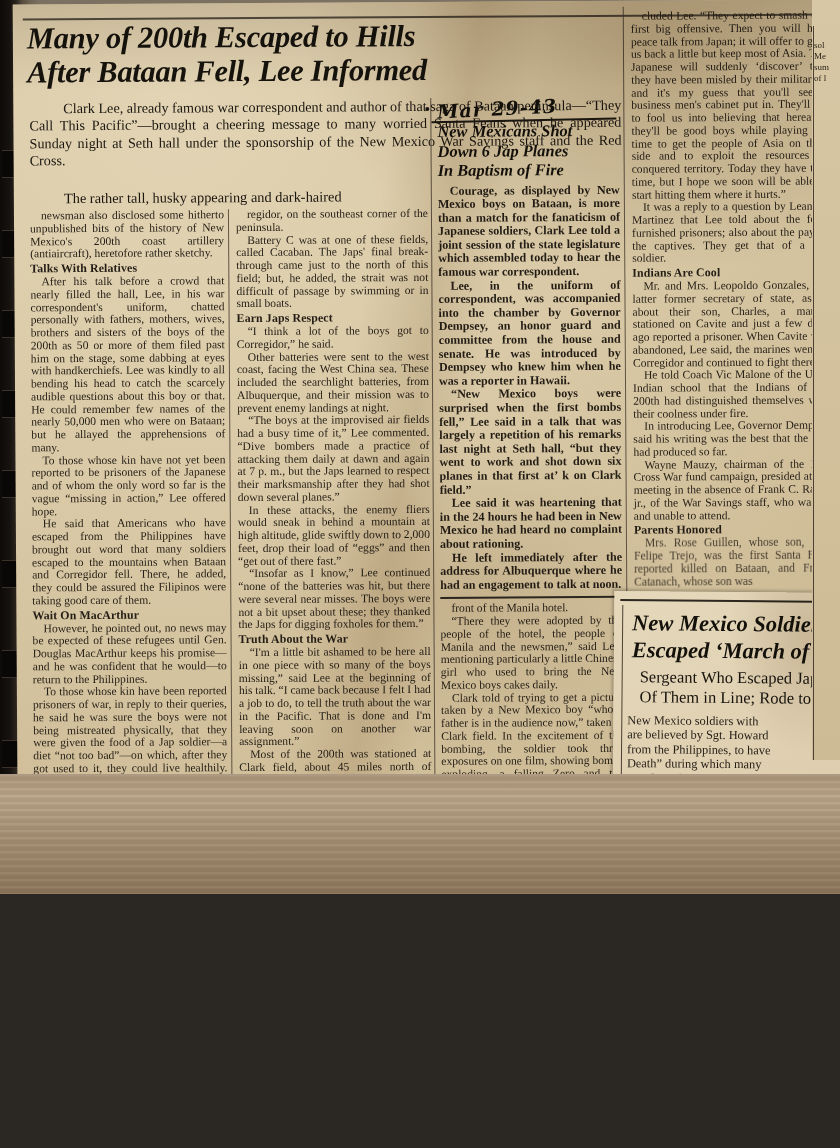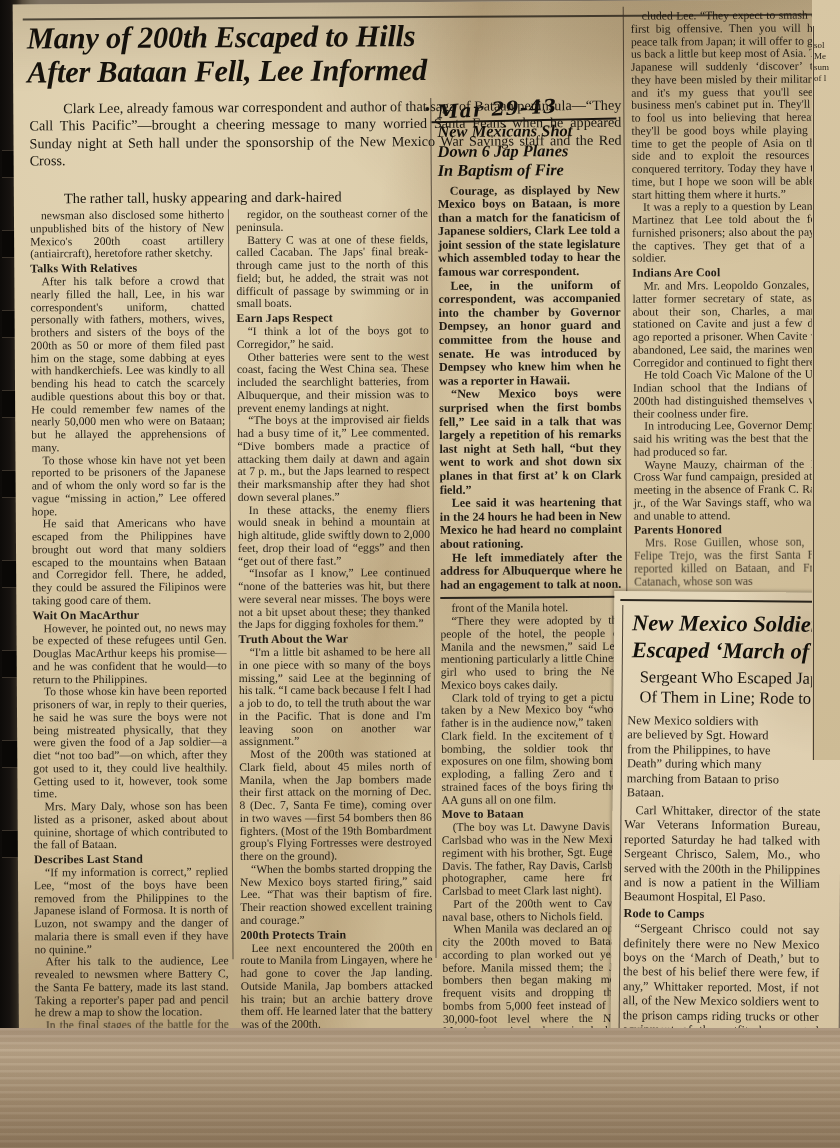--- a/index.html
+++ b/index.html
@@ -3,21 +3,21 @@
 <meta charset="utf-8">
 <style>
   html, body {
     margin: 0;
     padding: 0;
     background: #2b2722;
   }
   .page {
     position: relative;
     width: 840px;
-    height: 1148px;
+    height: 894px;
     overflow: hidden;
     background: #6d6256;
     font-family: "Liberation Serif", serif;
   }
 
   
   .scrap-bg {
     position: absolute;
     inset: 0;
     background:

